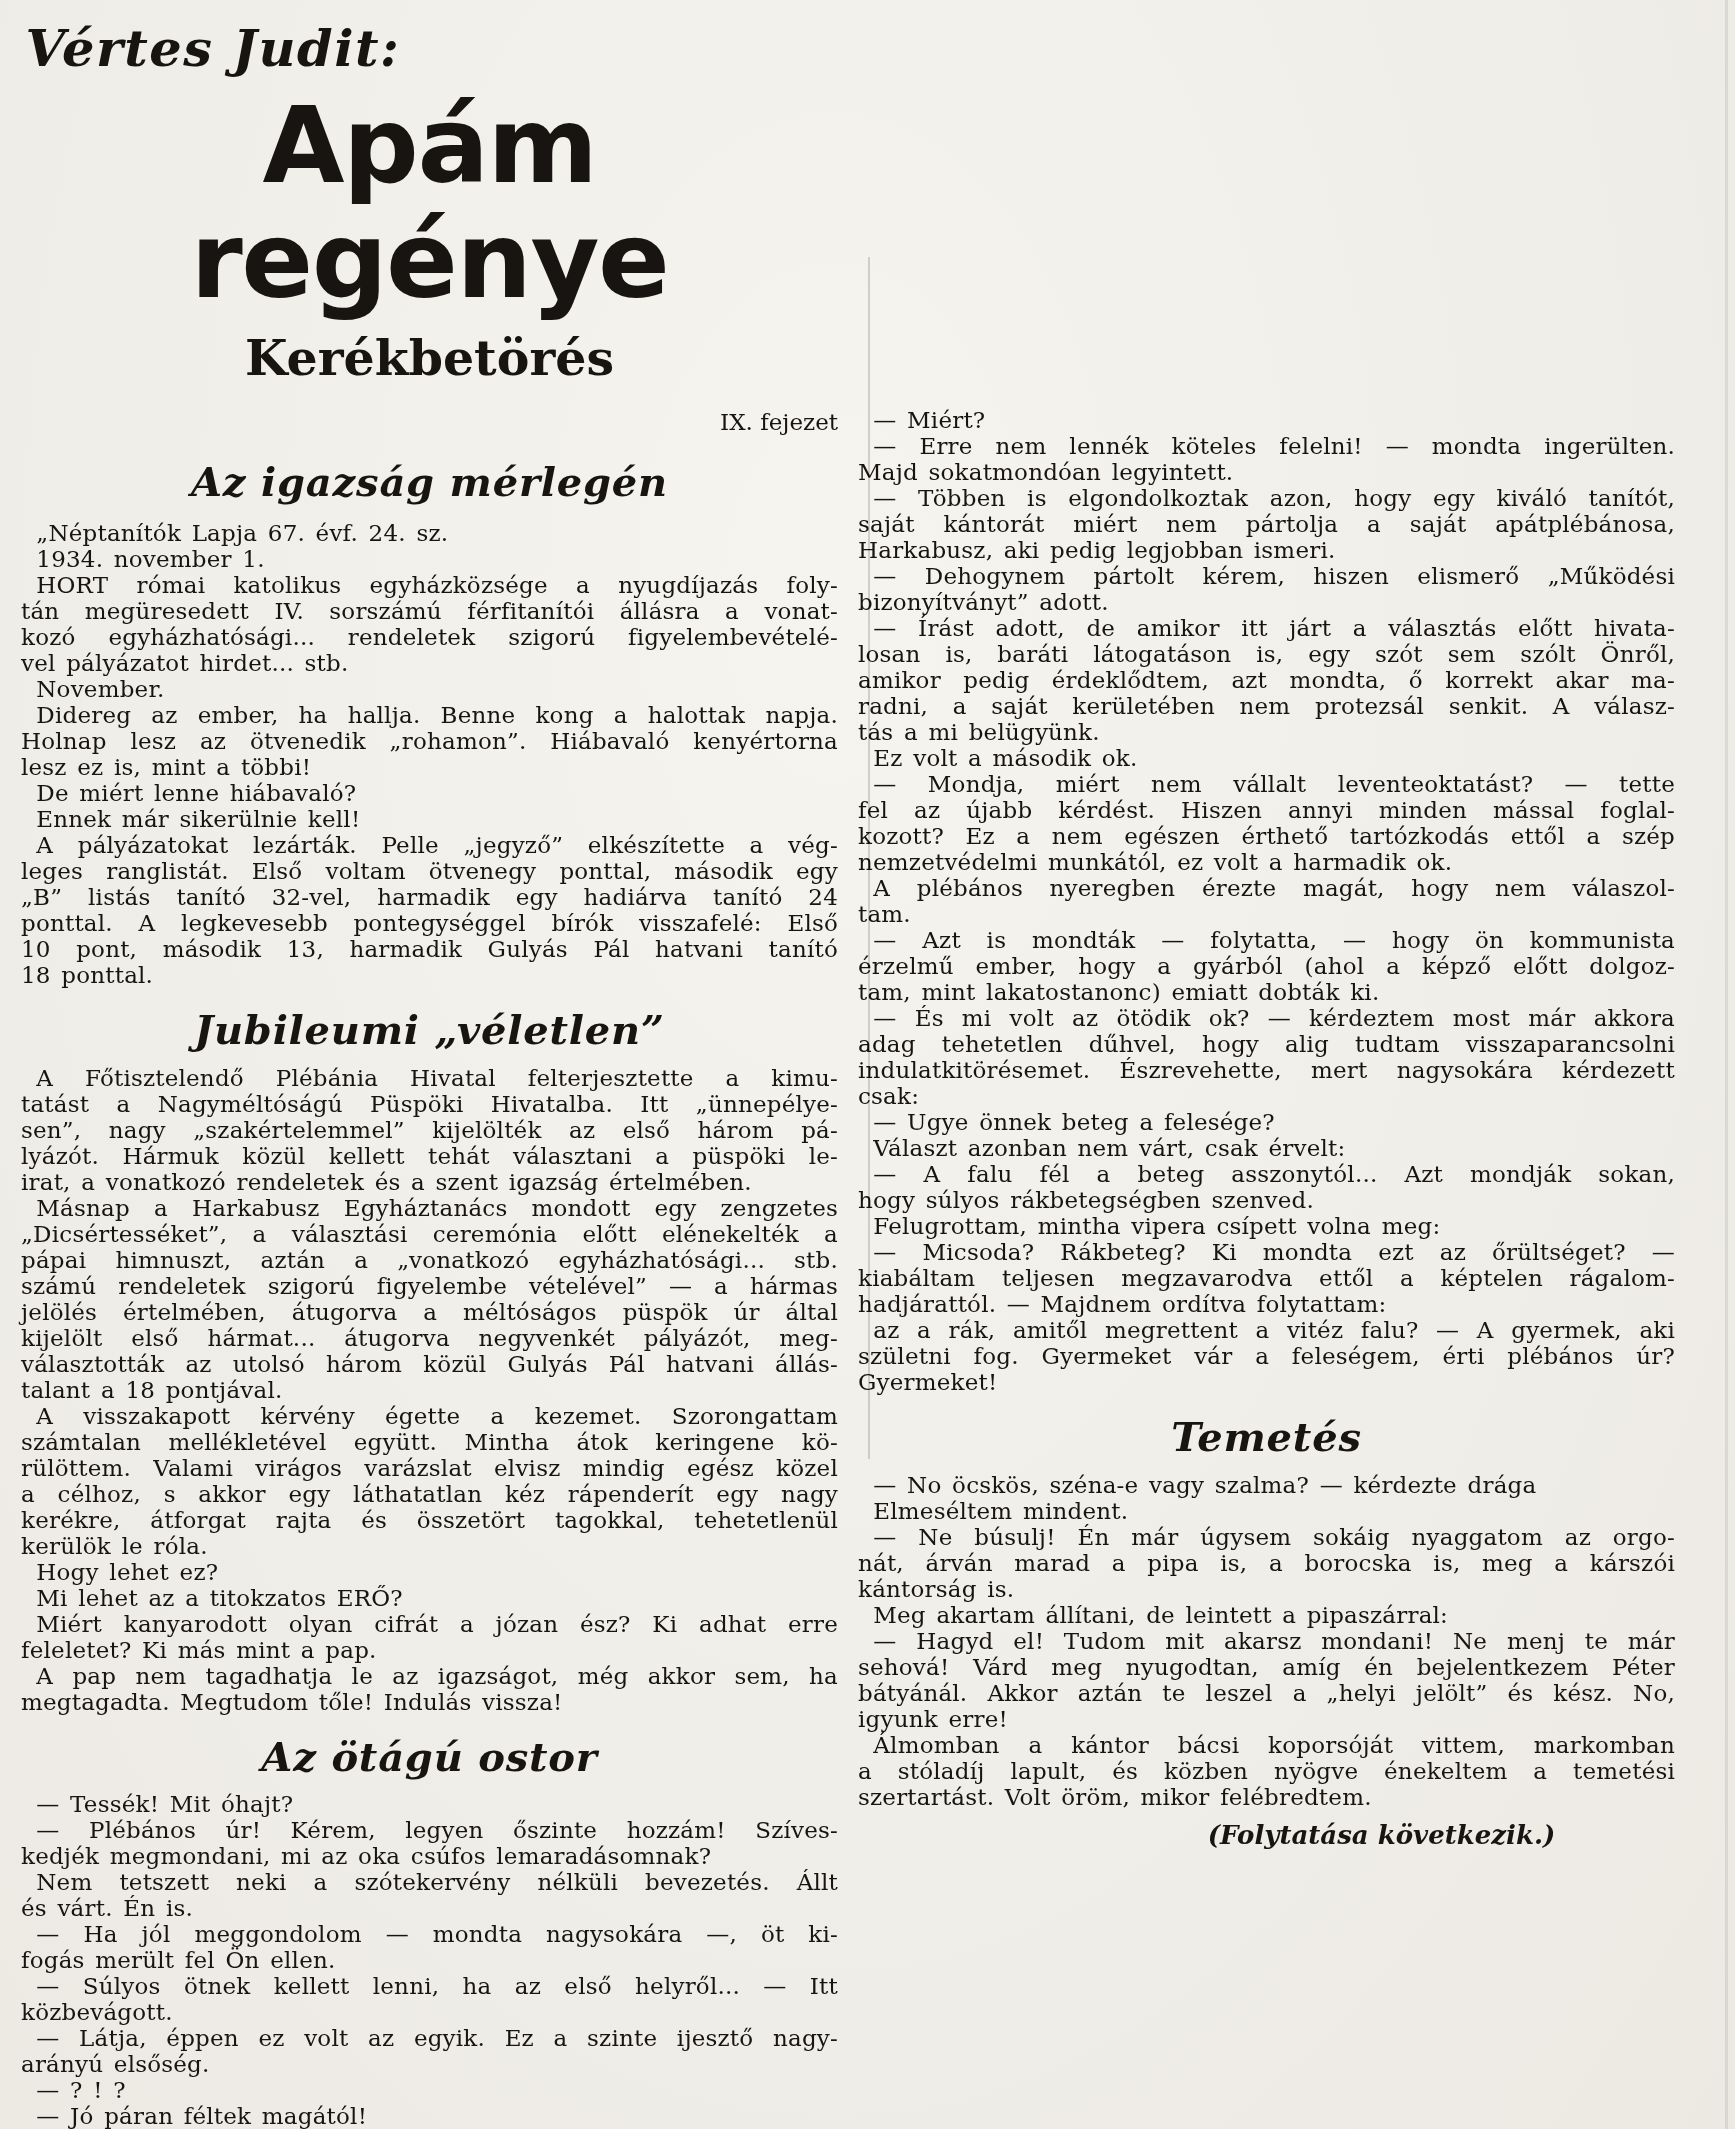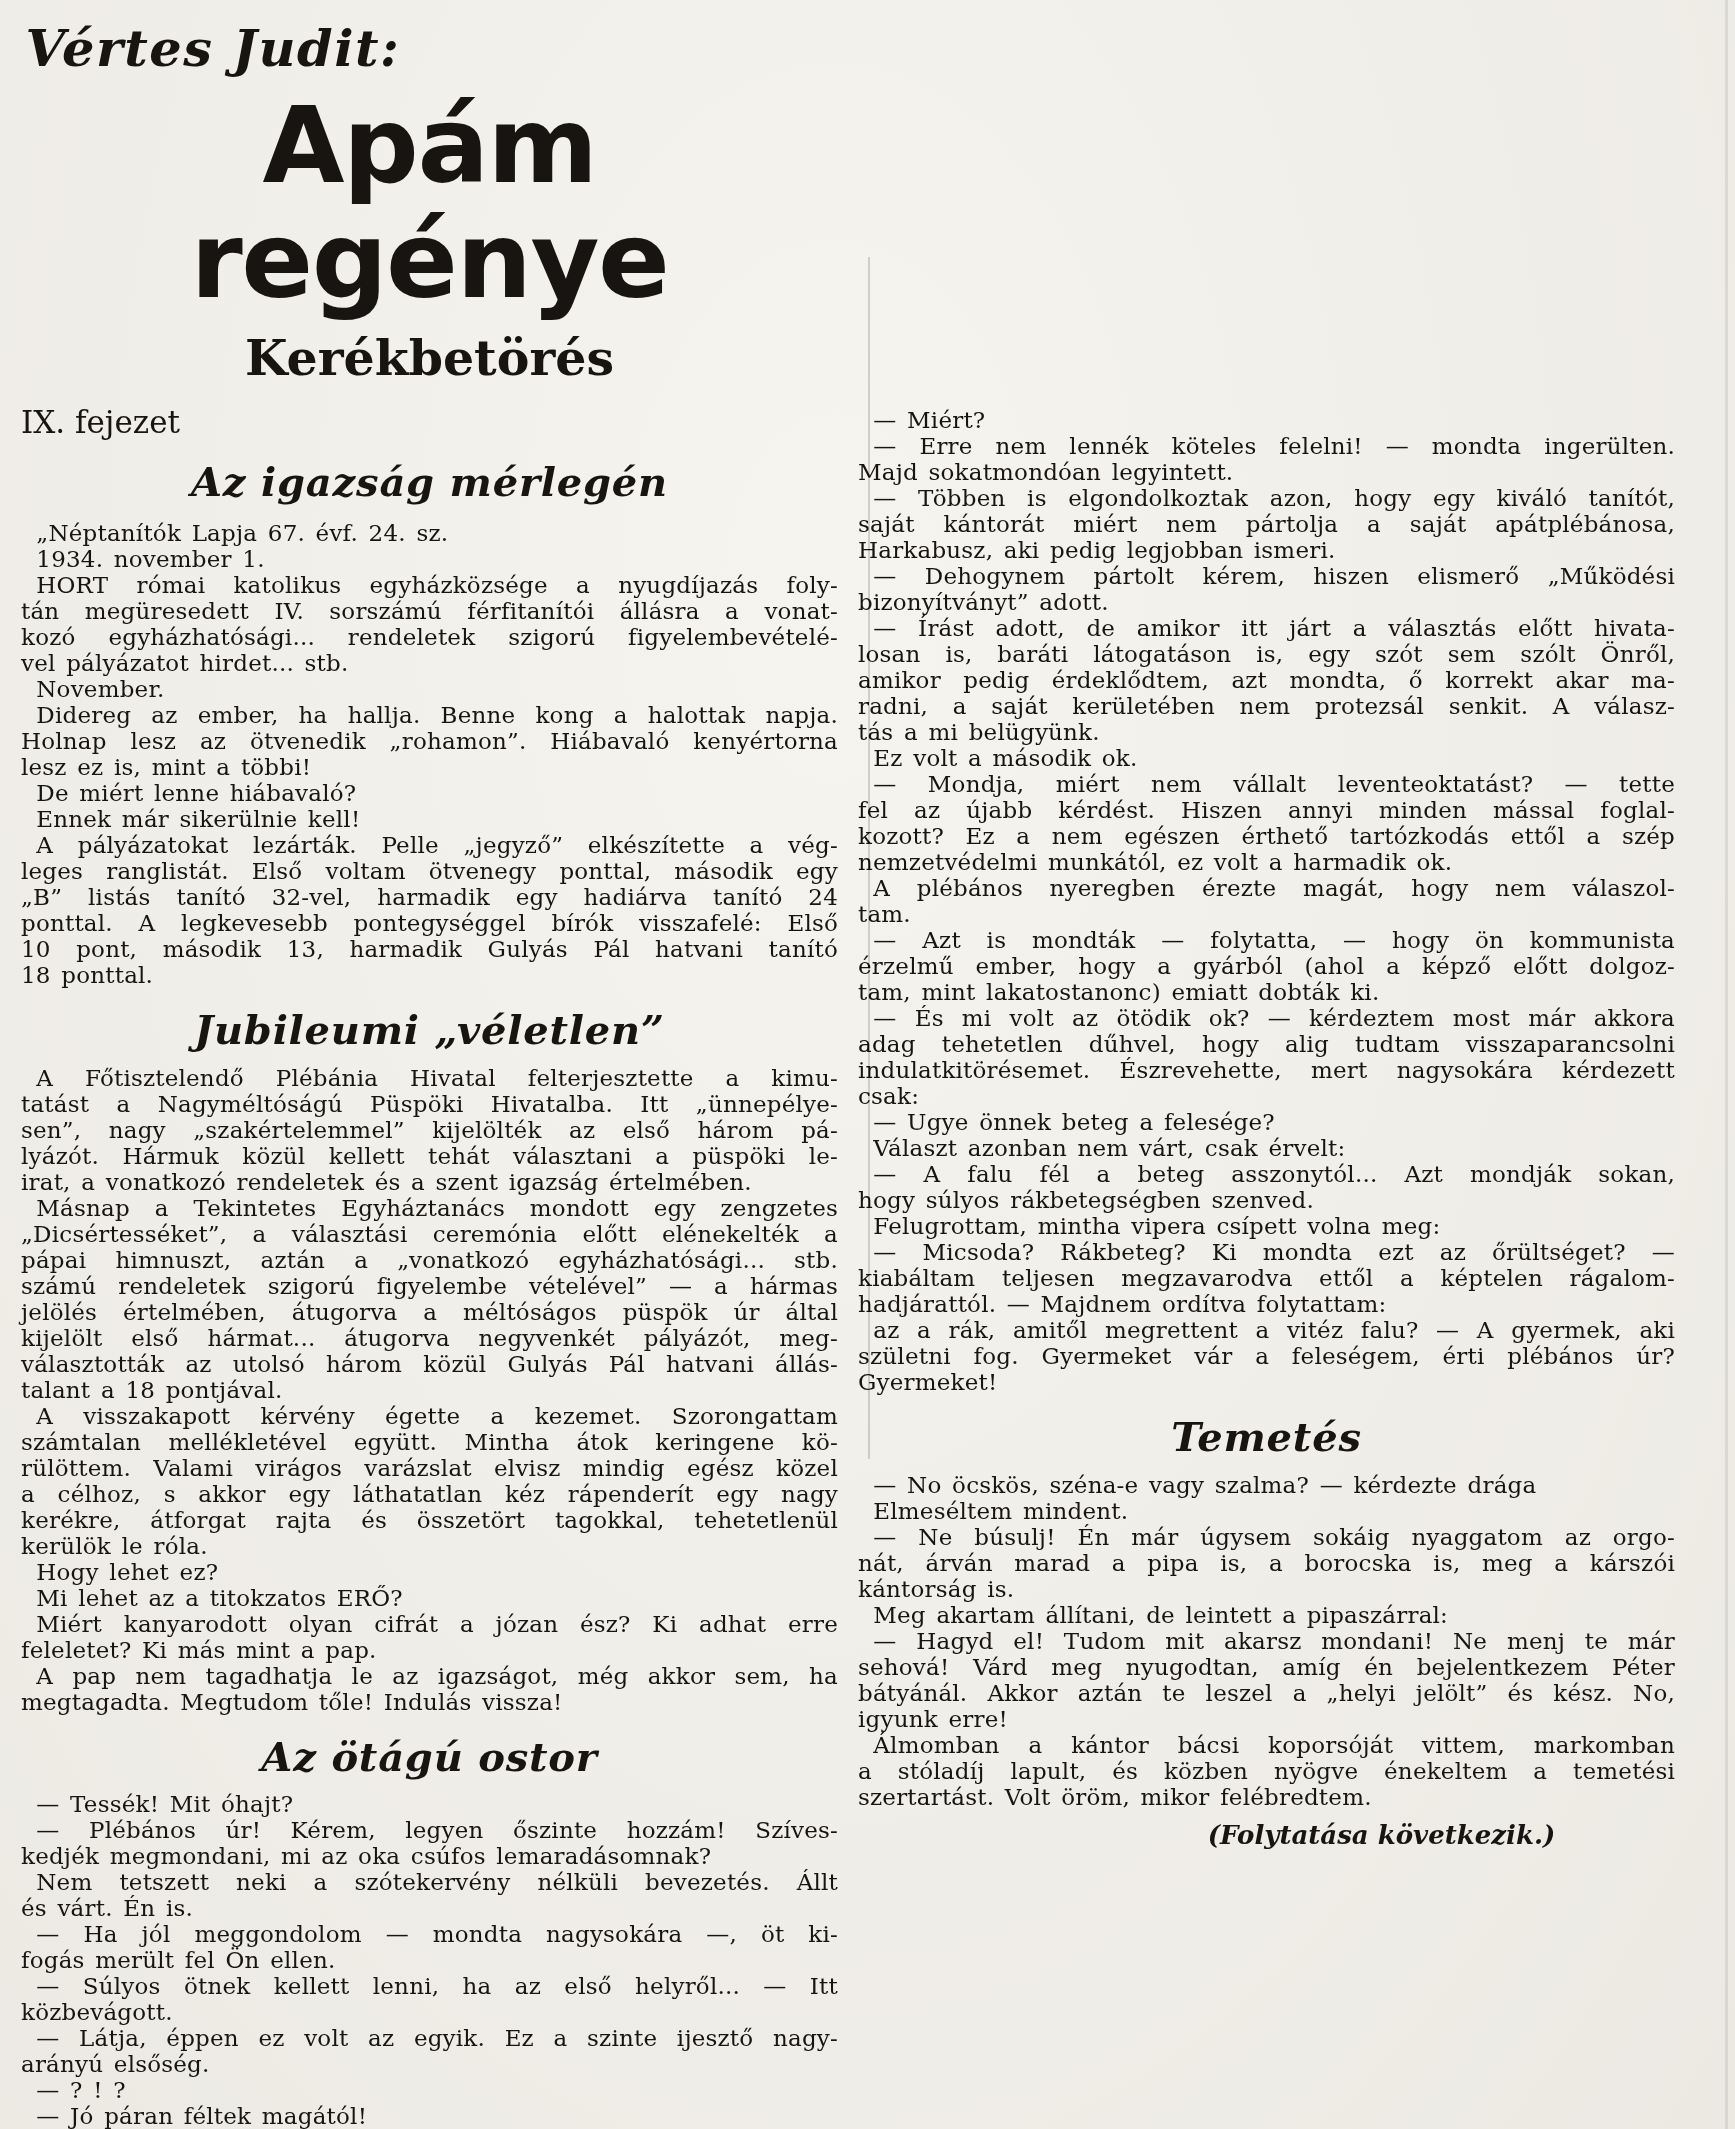--- a/index.html
+++ b/index.html
@@ -44,22 +44,22 @@
     letter-spacing: -1.5px;
   }
   .subtitle {
     margin: 13.8px 0 0 0;
     text-align: center;
     font-weight: bold;
     font-size: 49px; line-height: 55px;
   }
   .chapter {
     margin: 18.4px 0 0 0;
-    text-align: left;
-    font-size: 31px; line-height: 35px;
+    text-align: right;
+    font-size: 23px; line-height: 35px;
   }
   
   .sec-heading {
     margin: 20px 0 13.8px 0;
     text-align: center;
     font-weight: bold; font-style: italic;
     font-size: 40px; line-height: 43px;
     letter-spacing: 0.8px;
   }
   
@@ -139,21 +139,21 @@
       <h3 class="sec-heading">Jubileumi „véletlen”</h3>
       <div>
         <div class="para">
             <div class="tl">A Főtisztelendő Plébánia Hivatal felterjesztette a kimu-</div>
             <div class="tl">tatást a Nagyméltóságú Püspöki Hivatalba. Itt „ünnepélye-</div>
             <div class="tl">sen”, nagy „szakértelemmel” kijelölték az első három pá-</div>
             <div class="tl">lyázót. Hármuk közül kellett tehát választani a püspöki le-</div>
             <div class="tl">irat, a vonatkozó rendeletek és a szent igazság értelmében.</div>
           </div>
         <div class="para">
-            <div class="tl">Másnap a Tekintetes Egyháztanács mondott egy zengzetes</div>
+            <div class="tl">Másnap a Harkabusz Egyháztanács mondott egy zengzetes</div>
             <div class="tl">„Dicsértesséket”, a választási ceremónia előtt elénekelték a</div>
             <div class="tl">pápai himnuszt, aztán a „vonatkozó egyházhatósági... stb.</div>
             <div class="tl">számú rendeletek szigorú figyelembe vételével” — a hármas</div>
             <div class="tl">jelölés értelmében, átugorva a méltóságos püspök úr által</div>
             <div class="tl">kijelölt első hármat... átugorva negyvenkét pályázót, meg-</div>
             <div class="tl">választották az utolsó három közül Gulyás Pál hatvani állás-</div>
             <div class="tl">talant a 18 pontjával.</div>
           </div>
         <div class="para">
             <div class="tl">A visszakapott kérvény égette a kezemet. Szorongattam</div>

